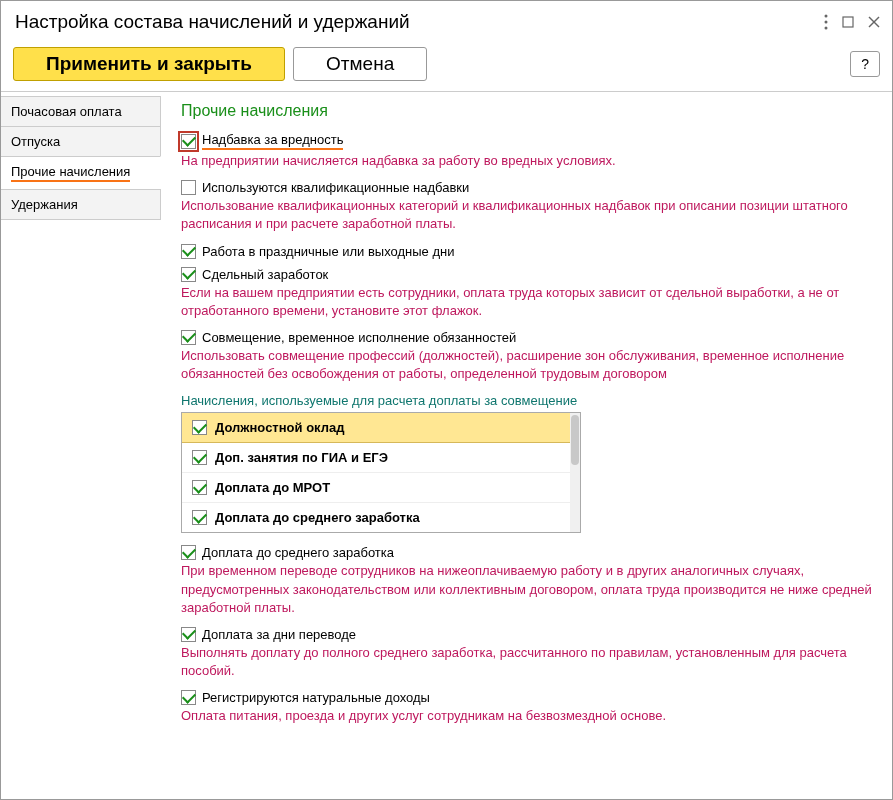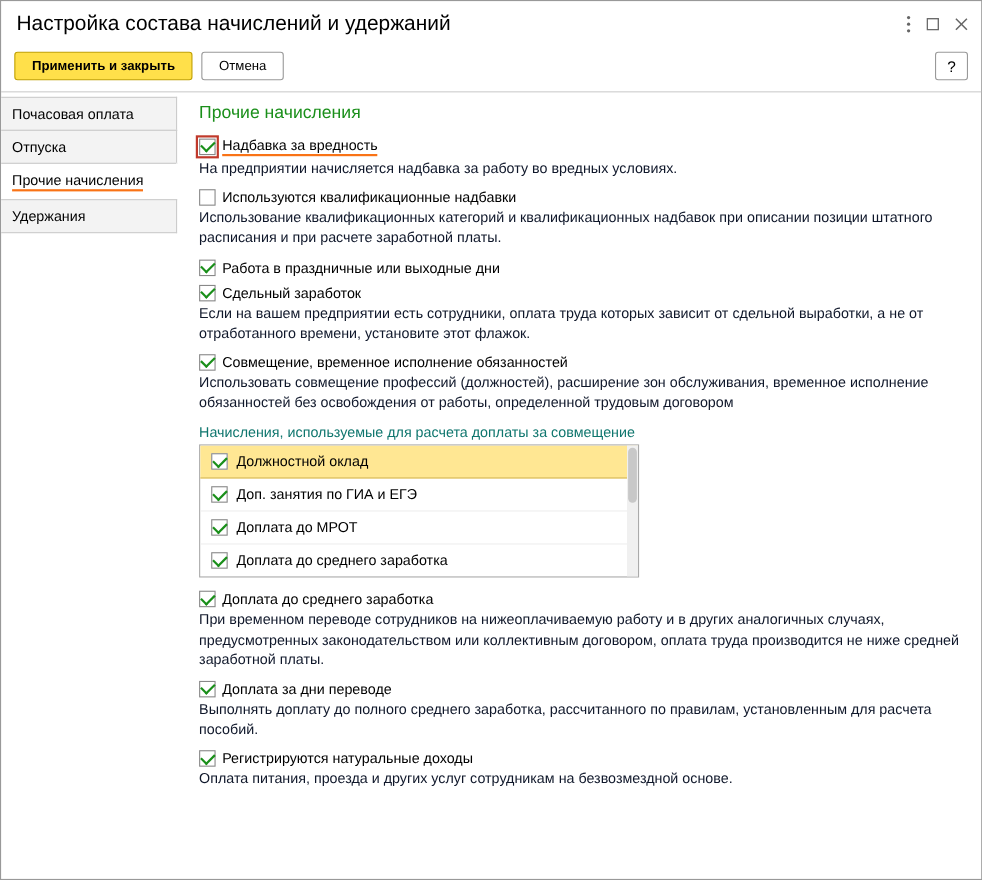--- a/index.html
+++ b/index.html
@@ -37,22 +37,22 @@
   .dots-icon svg, .box-icon svg, .close-icon svg { display: block; }
   .toolbar {
     display: flex;
     align-items: center;
     gap: 8px;
     padding: 6px 12px 10px 12px;
     border-bottom: 1px solid #ccc;
   }
   .btn {
     font-family: inherit;
-    font-size: 12px;
-    padding: 5px 15px;
+    font-size: 19px;
+    padding: 5px 32px;
     border: 1px solid #999;
     border-radius: 3px;
     background: #fff;
     cursor: pointer;
   }
   .btn-primary {
     background: #ffe04a;
     border-color: #c0a000;
     font-weight: bold;
   }
@@ -121,33 +121,34 @@
     height: 6px;
     border-left: 2px solid #1a8f1a;
     border-bottom: 2px solid #1a8f1a;
     transform: rotate(-45deg) translate(1px,-1px);
   }
   .chk-box-highlight {
     outline: 2px solid #c0392b;
     outline-offset: 1px;
   }
   .desc {
-    color: #0f172a;
+    color: #be185d;
     margin: 2px 0 10px 0;
     line-height: 1.4;
   }
   .list-caption {
     color: #0f766e;
     margin: 6px 0 4px 0;
   }
   .listbox {
     border: 1px solid #aaa;
     width: 400px;
     margin-bottom: 12px;
     position: relative;
+    font-weight: bold;
   }
   .listbox-inner {
     max-height: 128px;
     overflow: hidden;
   }
   .list-item {
     display: flex;
     align-items: center;
     gap: 8px;
     padding: 7px 10px;

